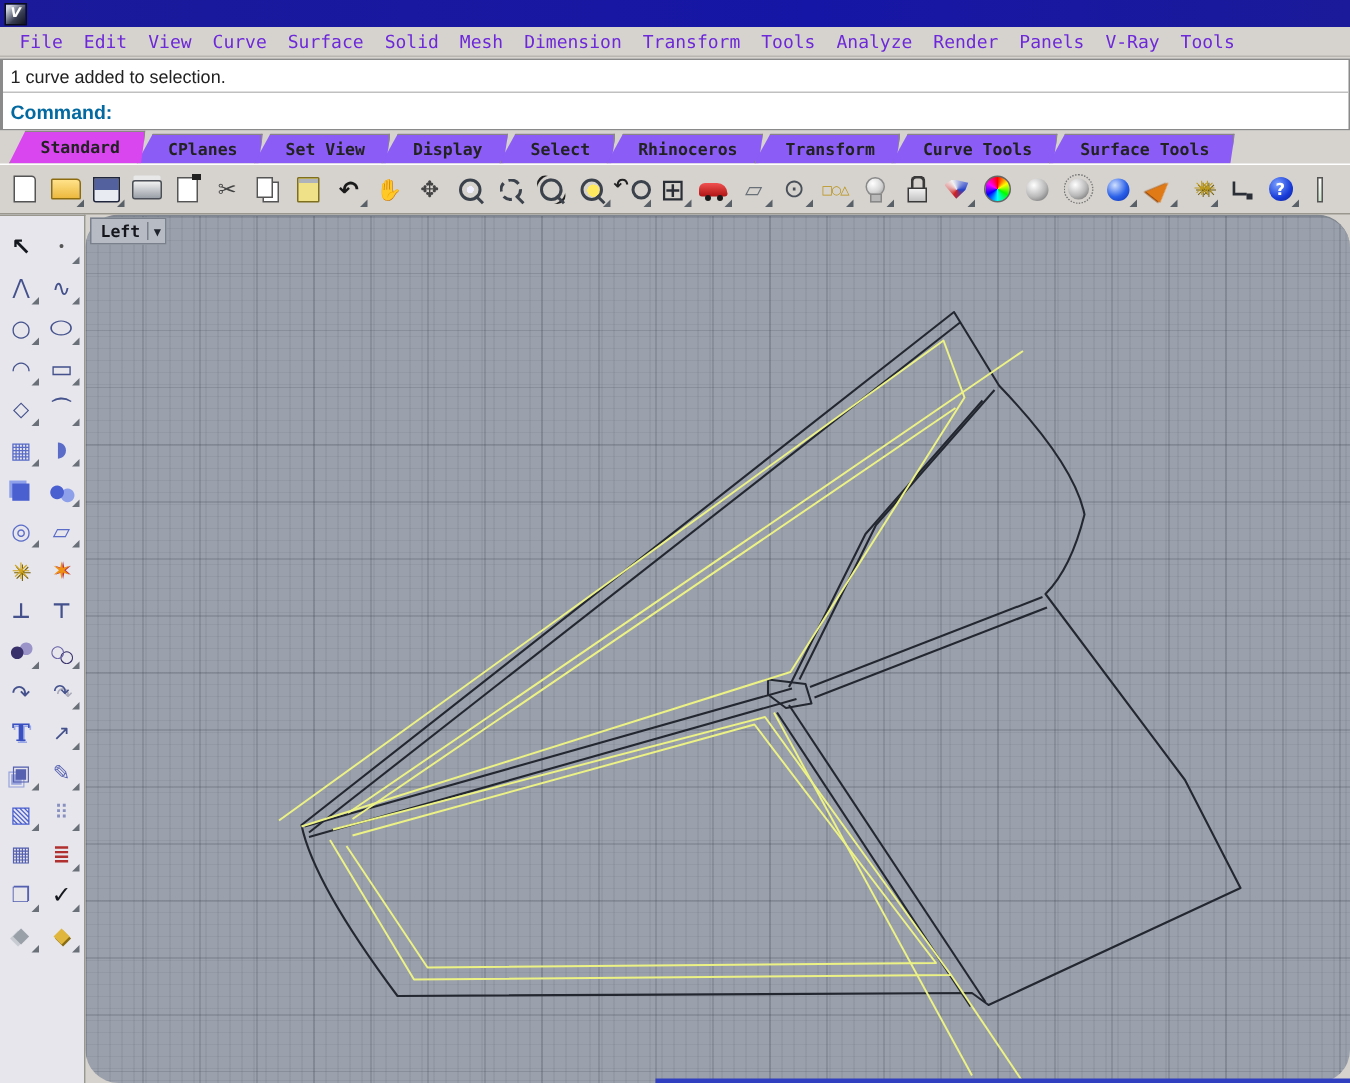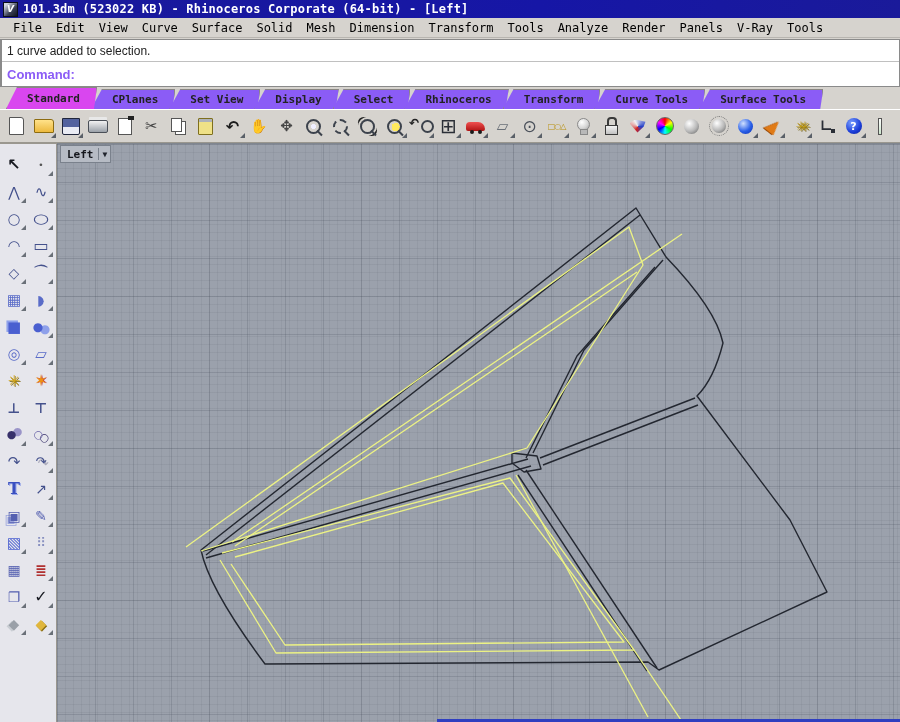--- a/index.html
+++ b/index.html
@@ -6,26 +6,26 @@
   body{width:900px;height:722px;overflow:hidden;background:#d6d3ce;font-family:"Liberation Sans",sans-serif;position:relative;}
   .win{position:absolute;inset:0;}
 
   
   .titlebar{position:absolute;left:0;top:0;width:900px;height:18px;background:linear-gradient(90deg,#1a1a9a,#1616a6 60%,#1a1a9a);display:flex;align-items:center;gap:5px;padding-left:3px;box-sizing:border-box;}
   .applogo{width:13px;height:13px;background:linear-gradient(135deg,#cfd4de 15%,#3a3f55 60%,#10131f);border:1px solid #0a0d18;color:#fff;font:italic bold 9px "DejaVu Sans",sans-serif;display:flex;align-items:center;justify-content:center;flex:none;}
   .titletext{color:#fff;font:bold 12px "DejaVu Sans Mono",monospace;white-space:nowrap;letter-spacing:0.2px;}
 
   
   .menubar{position:absolute;left:0;top:18px;width:900px;height:20px;background:#d6d3ce;display:flex;align-items:center;padding-left:6px;box-sizing:border-box;border-bottom:1px solid #b8b5b0;}
-  .menu-item{font:12px "DejaVu Sans Mono",monospace;color:#000000;padding:2px 7px;white-space:nowrap;}
+  .menu-item{font:12px "DejaVu Sans Mono",monospace;color:#6d28d9;padding:2px 7px;white-space:nowrap;}
 
   
   .cmdwrap{position:absolute;left:0;top:39px;width:900px;height:48px;background:#fff;border:1px solid #8a8a8a;border-left:2px solid #8a8a8a;box-sizing:border-box;}
   .cmd-history{height:21px;border-bottom:1px solid #c0c0c0;display:flex;align-items:center;padding-left:5px;font:12px "Liberation Sans",sans-serif;color:#222;}
-  .cmd-prompt{height:25px;display:flex;align-items:center;padding-left:5px;font:bold 13px "Liberation Sans",sans-serif;color:#8b5cf6;}
+  .cmd-prompt{height:25px;display:flex;align-items:center;padding-left:5px;font:bold 13px "Liberation Sans",sans-serif;color:#0369a1;}
 
   
   .tabrow{position:absolute;left:0;top:87px;width:900px;height:23px;background:#d6d3ce;display:flex;align-items:flex-end;padding-left:6px;box-sizing:border-box;overflow:hidden;border-bottom:1px solid #fff;}
   .tab{height:19px;display:flex;align-items:center;padding:0 16px 0 20px;font:bold 11px "DejaVu Sans Mono",monospace;color:#222;background:#8b5cf6;border:1px solid #8a8782;border-bottom:none;clip-path:polygon(11px 0,100% 0,calc(100% - 3px) 100%,0 100%);white-space:nowrap;flex:none;margin-right:-6px;}
   .tab.active{background:#d946ef;height:21px;z-index:3;position:relative;}
 
   
   .toolbar{position:absolute;left:0;top:110px;width:900px;height:33px;background:#d6d3ce;display:flex;align-items:center;padding-left:4px;box-sizing:border-box;border-bottom:1px solid #9a978f;overflow:hidden;}
   .tbi{width:25px;height:26px;margin-right:2px;position:relative;display:flex;align-items:center;justify-content:center;flex:none;color:#333;}
   .tbi.fly::after{content:"";position:absolute;right:0;bottom:1px;border-left:5px solid transparent;border-bottom:5px solid #5a6068;}
@@ -114,35 +114,34 @@
   .g-check::before{content:"✓";font-size:16px;color:#16181f;font-weight:bold;}
   .g-rock::before{content:"◆";font-size:14px;color:#9aa0a8;text-shadow:-2px 1px 0 #c8ccd2;}
   .g-gem::before{content:"◆";font-size:14px;color:#e0b63c;text-shadow:1px 1px 0 #8a6d10;}
 
   
   .viewport{position:absolute;left:57px;top:143px;width:843px;height:579px;background-color:#9ba1ac;border-top:1px solid #80868f;box-sizing:border-box;
     background-image:
       repeating-linear-gradient(to right,rgba(40,48,62,0.16) 0 1px,transparent 1px 38px),
       repeating-linear-gradient(to bottom,rgba(40,48,62,0.16) 0 1px,transparent 1px 38px),
       repeating-linear-gradient(to right,rgba(30,36,48,0.06) 0 1px,transparent 1px 8px),
-      repeating-linear-gradient(to bottom,rgba(30,36,48,0.06) 0 1px,transparent 1px 8px);}
+      repeating-linear-gradient(to bottom,rgba(30,36,48,0.06) 0 1px,transparent 1px 8px); border-radius: 22px;}
   .vp-label{position:absolute;left:3px;top:1px;height:16px;background:#b6bbc4;border:1px solid #7a818c;display:flex;align-items:center;padding:0 3px 0 6px;gap:4px;font:bold 11px "DejaVu Sans Mono",monospace;color:#14161c;}
   .vp-label .sep{width:1px;height:12px;background:#7a818c;}
   .vp-label .dd{font-size:8px;color:#20242c;}
   svg.geom{position:absolute;left:0;top:0;}
   .taskbar-edge{position:absolute;left:380px;bottom:0;width:520px;height:3px;background:#2f3fc0;}
 </style>
 </head>
 <body>
 
 <div class="win">
 
   <div class="titlebar">
     <div class="applogo">V</div>
-    <div class="titletext">101.3dm (523022 KB) - Rhinoceros Corporate (64-bit) - [Left]</div>
   </div>
 
   <div class="menubar" id="menubar">
       <span class="menu-item">File</span>
       <span class="menu-item">Edit</span>
       <span class="menu-item">View</span>
       <span class="menu-item">Curve</span>
       <span class="menu-item">Surface</span>
       <span class="menu-item">Solid</span>
       <span class="menu-item">Mesh</span>

